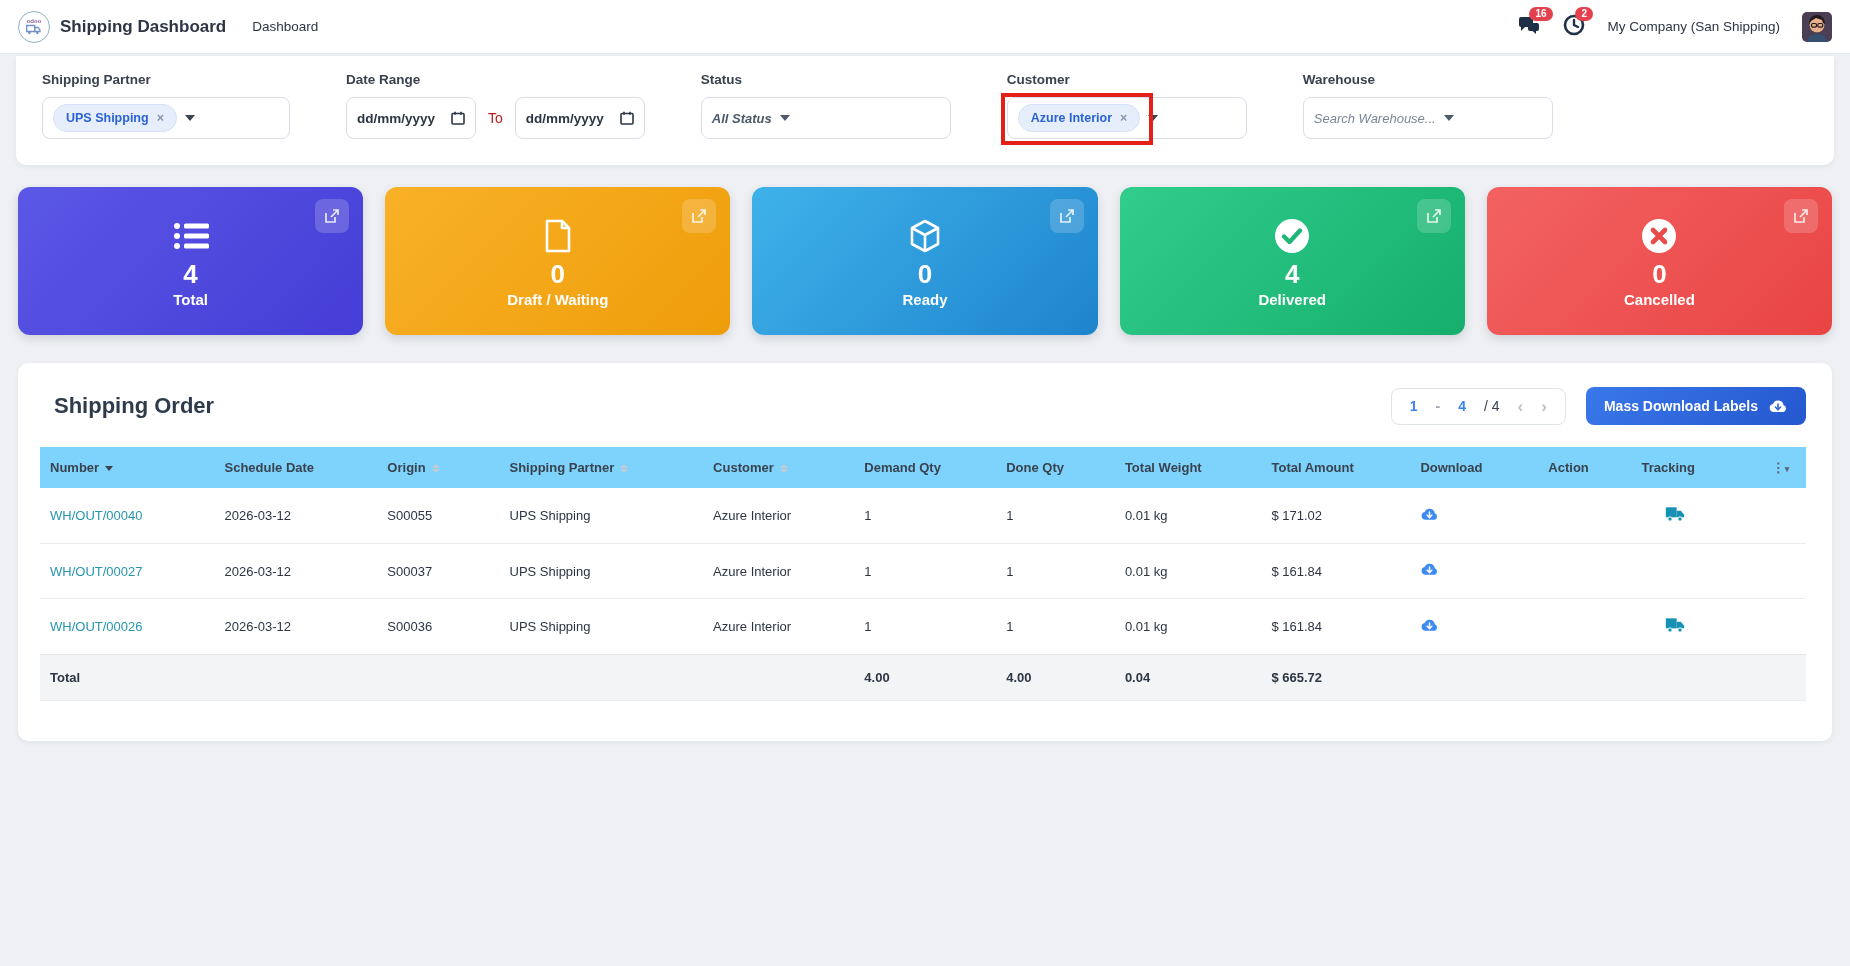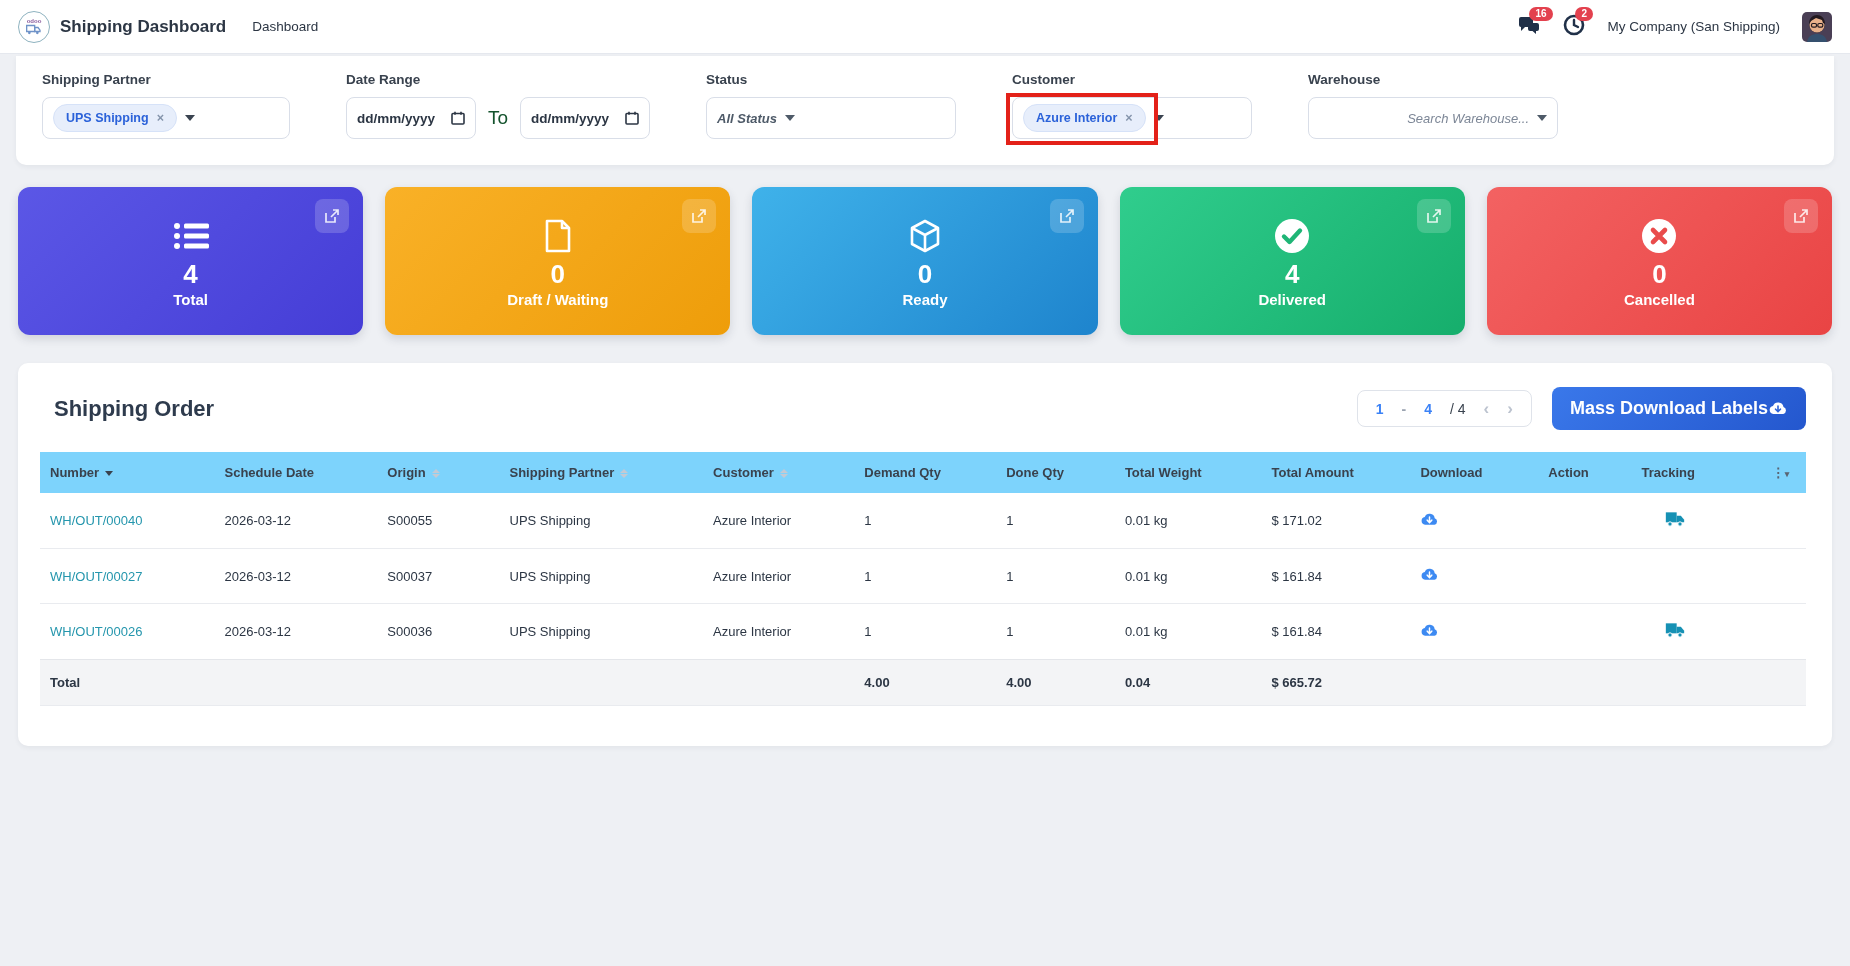--- a/index.html
+++ b/index.html
@@ -19,28 +19,28 @@
   .avatar { width:30px; height:30px; border-radius:5px; overflow:hidden; cursor:pointer; }
 
   
   .filter-card { background:#fff; margin:2px 16px 0 16px; border-radius:0 0 10px 10px; box-shadow:0 2px 5px rgba(40,50,70,.06); padding:16px 26px 26px 26px; display:flex; gap:56px; }
   .filter-group { display:flex; flex-direction:column; }
   .filter-label { font-size:13.5px; font-weight:bold; color:#39424e; margin-bottom:10px; }
   .filter-box { height:42px; border:1px solid #d9dee8; border-radius:8px; background:#fff; display:flex; align-items:center; padding:0 10px; font-size:13px; }
   .fb-partner { width:248px; }
   .fb-status { width:250px; color:#4e5a68; font-style:italic; font-weight:bold; gap:6px; }
   .fb-customer { width:240px; }
-  .fb-warehouse { width:250px; color:#7c8696; font-style:italic; gap:6px;justify-content:flex-end; }
+  .fb-warehouse { width:250px; color:#7c8696; font-style:italic; gap:6px; }
   .tag-pill { background:#e7eefb; border:1px solid #d6e2f8; color:#2b62d9; font-weight:bold; font-size:12.5px; border-radius:15px; padding:6px 12px; display:flex; align-items:center; gap:8px; }
   .tag-x { color:#8494ab; font-weight:bold; cursor:pointer; font-style:normal; }
   .caret { width:0; height:0; border-left:5px solid transparent; border-right:5px solid transparent; border-top:6px solid #3a4350; margin-left:8px; }
   .caret.gray { border-top-color:#4e5a68; }
   .date-row { display:flex; align-items:center; gap:12px; }
   .date-input { width:130px; height:42px; border:1px solid #d9dee8; border-radius:8px; display:flex; align-items:center; justify-content:space-between; padding:0 10px; font-size:13.5px; font-weight:bold; color:#2c3644; }
-  .to-label { font-size:19px; color:#14532d; }
+  .to-label { font-size:14px; color:#b91c1c; }
   .customer-wrap { position:relative; }
   .red-annotation { position:absolute; left:-6px; top:-4px; width:152px; height:52px; border:4px solid #e32119; pointer-events:none; }
 
   
   .cards-row { display:flex; gap:22px; margin:22px 18px 0 18px; }
   .stat-card { flex:1; height:148px; border-radius:12px; position:relative; display:flex; flex-direction:column; align-items:center; justify-content:center; color:#fff; box-shadow:0 4px 10px rgba(40,50,70,.15); cursor:pointer; }
   .stat-icon { height:44px; display:flex; align-items:center; }
   .stat-count { font-size:26px; font-weight:bold; line-height:1.25; }
   .stat-label { font-size:15px; font-weight:bold; }
   .ext-link { position:absolute; top:12px; right:14px; width:34px; height:34px; border-radius:8px; background:rgba(255,255,255,.18); display:flex; align-items:center; justify-content:center; cursor:pointer; }
@@ -48,21 +48,21 @@
   
   .orders-card { background:#fff; margin:28px 18px 0 18px; border-radius:10px; box-shadow:0 2px 5px rgba(40,50,70,.06); padding:24px 26px 40px 22px; }
   .orders-header { display:flex; align-items:center; margin-bottom:22px; }
   .orders-title { font-size:22px; font-weight:bold; color:#2e3b4d; margin-left:14px; }
   .orders-actions { margin-left:auto; display:flex; align-items:center; gap:20px; }
   .pager { display:flex; align-items:center; gap:18px; border:1px solid #dfe3ea; border-radius:8px; padding:9px 18px; font-size:14px; font-weight:bold; background:#fff; }
   .pager .blue { color:#3b82f6; cursor:pointer; }
   .pager .dash { color:#9aa3b0; }
   .pager .slash { color:#39424e; font-weight:normal; }
   .pager-arrow { color:#bcc3cf; font-size:17px; cursor:pointer; line-height:1; }
-  .mass-btn { background:linear-gradient(135deg,#3a78ea,#2457ce); color:#fff; font-size:18px; font-weight:bold; border:none; border-radius:8px; padding:11px 18px; display:flex; align-items:center; cursor:pointer; }
+  .mass-btn { background:linear-gradient(135deg,#3a78ea,#2457ce); color:#fff; font-size:14px; font-weight:bold; border:none; border-radius:8px; padding:11px 18px; display:flex; align-items:center; gap:10px; cursor:pointer; }
 
   table { width:100%; border-collapse:collapse; table-layout:fixed; font-size:13px; }
   col.c-number{width:150px;} col.c-date{width:140px;} col.c-origin{width:105px;} col.c-partner{width:175px;}
   col.c-customer{width:130px;} col.c-demand{width:122px;} col.c-done{width:102px;} col.c-weight{width:126px;}
   col.c-amount{width:128px;} col.c-down{width:110px;} col.c-action{width:80px;} col.c-track{width:112px;} col.c-cog{width:38px;}
   thead th { background:#7dd3fc; text-align:left; font-size:13px; color:#39424e; padding:13px 8px 13px 10px; font-weight:bold; white-space:nowrap; }
   tbody td { padding:18px 8px 18px 10px; border-top:1px solid #e9ebef; color:#2c3644; white-space:nowrap; }
   tbody tr:first-child td { border-top:none; }
   td.link { color:#2596ad; cursor:pointer; }
   tfoot td { background:#f3f4f6; font-weight:bold; padding:15px 8px 15px 10px; border-top:1px solid #e4e6ea; border-bottom:1px solid #e9ebef; }

